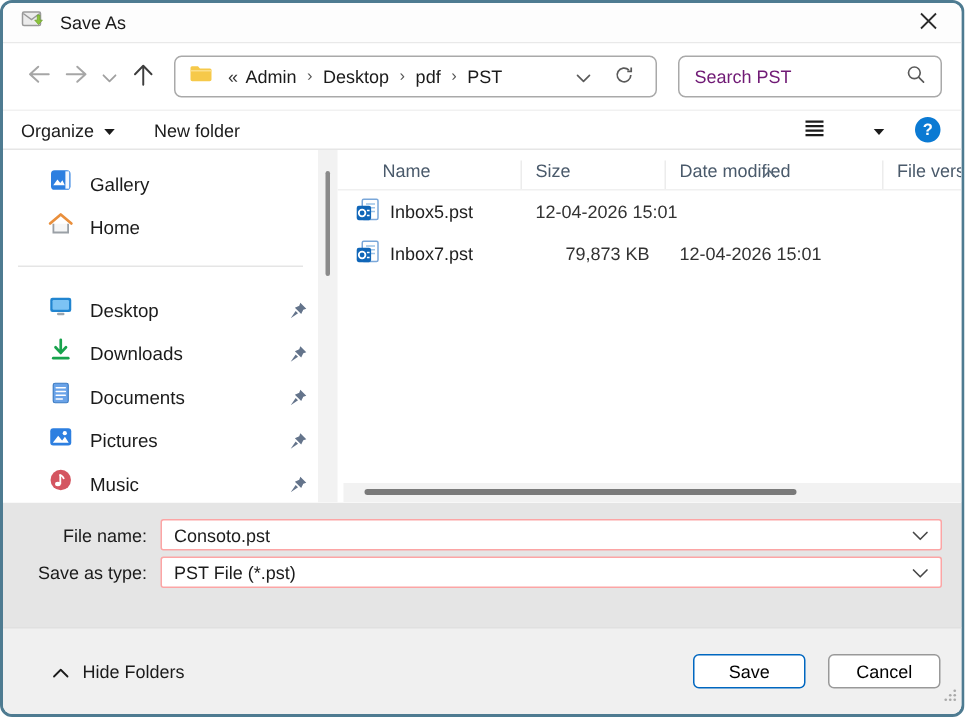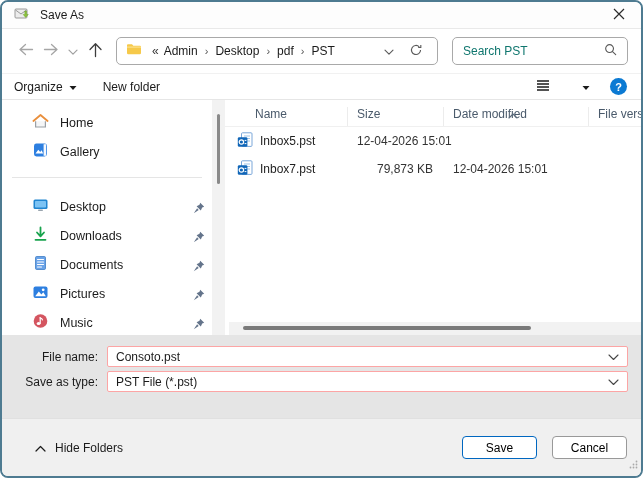--- a/index.html
+++ b/index.html
@@ -15,21 +15,21 @@
   
   .navbar{height:45px;flex:0 0 45px;display:flex;align-items:center;padding:0 13px 0 10px;border-bottom:1px solid #f1f1f1;background:#fff;}
   .navbtn{width:26px;height:26px;display:flex;align-items:center;justify-content:center;background:transparent;border:none;padding:0;}
   .navbtn.sm{width:18px;}
   .addressbar{flex:1;height:28px;margin-left:8px;border:1px solid #a9a9a9;border-radius:5px;display:flex;align-items:center;padding:0 9px;min-width:0;}
   .crumbs{display:flex;align-items:center;font-size:12px;margin-left:8px;min-width:0;white-space:nowrap;}
   .crumb{padding:0 2px;cursor:default;}
   .crumb-sep{color:#555;padding:0 5px;font-size:11px;}
   .crumb-prefix{color:#333;padding-right:3px;}
   .addressbar .spacer{flex:1;}
-  .searchbox{width:176px;height:28px;margin-left:14px;border:1px solid #a9a9a9;border-radius:5px;display:flex;align-items:center;padding:0 10px;font-size:12px;color:#0f766e;}
+  .searchbox{width:176px;height:28px;margin-left:14px;border:1px solid #a9a9a9;border-radius:5px;display:flex;align-items:center;padding:0 10px;font-size:12px;color:#701a75;}
   .searchbox .spacer{flex:1;}
 
   
   .cmdbar{height:26px;flex:0 0 26px;display:flex;align-items:center;padding:0 14px 0 12px;border-bottom:1px solid #e6e6e6;background:#fff;}
   .cmdbtn{display:flex;align-items:center;gap:6px;background:transparent;border:none;font-size:12px;color:#1b1b1b;padding:0;font-family:inherit;}
   .cmdbtn + .cmdbtn{margin-left:26px;}
   .cmd-right{margin-left:auto;display:flex;align-items:center;gap:6px;}
   .help-btn{width:17px;height:17px;border-radius:50%;background:#0b7ad3;color:#fff;font-size:11px;font-weight:bold;display:flex;align-items:center;justify-content:center;border:none;margin-left:14px;padding:0;font-family:inherit;}
 
   
@@ -210,36 +210,36 @@
       </button>
     </div>
   </div>
 
   <div class="content">
     <div class="sidebar">
 
       <div class="side-item">
         <span>
           <svg width="17" height="16" viewBox="0 0 17 16">
-            <path d="M3.6 8.2V14h9.8V8.2" fill="#f5f6f7" stroke="#9aa0a6" stroke-width="1.2"></path>
-            <path d="M1.4 8 8.5 2l7.1 6" fill="none" stroke="#e98f3c" stroke-width="1.8" stroke-linecap="round" stroke-linejoin="round"></path>
-          </svg>
-        </span>
-        <span class="lbl">Home</span>
-      </div>
-
-      <div class="side-item">
-        <span>
-          <svg width="17" height="16" viewBox="0 0 17 16">
             <rect x="2" y="1.5" width="13" height="13" rx="2.4" fill="#2d7fe0"></rect>
             <rect x="11.6" y="2.2" width="2.6" height="11.6" fill="#fff" opacity="0.95"></rect>
             <path d="M3.5 11.5l2.8-3.8 1.9 2.3 1.4-1.8 1.6 3.3z" fill="#fff"></path>
           </svg>
         </span>
         <span class="lbl">Gallery</span>
+      </div>
+
+      <div class="side-item">
+        <span>
+          <svg width="17" height="16" viewBox="0 0 17 16">
+            <path d="M3.6 8.2V14h9.8V8.2" fill="#f5f6f7" stroke="#9aa0a6" stroke-width="1.2"></path>
+            <path d="M1.4 8 8.5 2l7.1 6" fill="none" stroke="#e98f3c" stroke-width="1.8" stroke-linecap="round" stroke-linejoin="round"></path>
+          </svg>
+        </span>
+        <span class="lbl">Home</span>
       </div>
 
       <div class="side-sep"></div>
 
       <div class="side-item">
         <span>
           <svg width="17" height="16" viewBox="0 0 17 16">
             <rect x="1.5" y="2.5" width="14" height="9.5" rx="1.5" fill="#2185d0"></rect>
             <rect x="3" y="4" width="11" height="6.5" rx="0.8" fill="#7cc3f4"></rect>
             <rect x="6" y="12.5" width="5" height="1.6" rx="0.8" fill="#9aa5ae"></rect>

